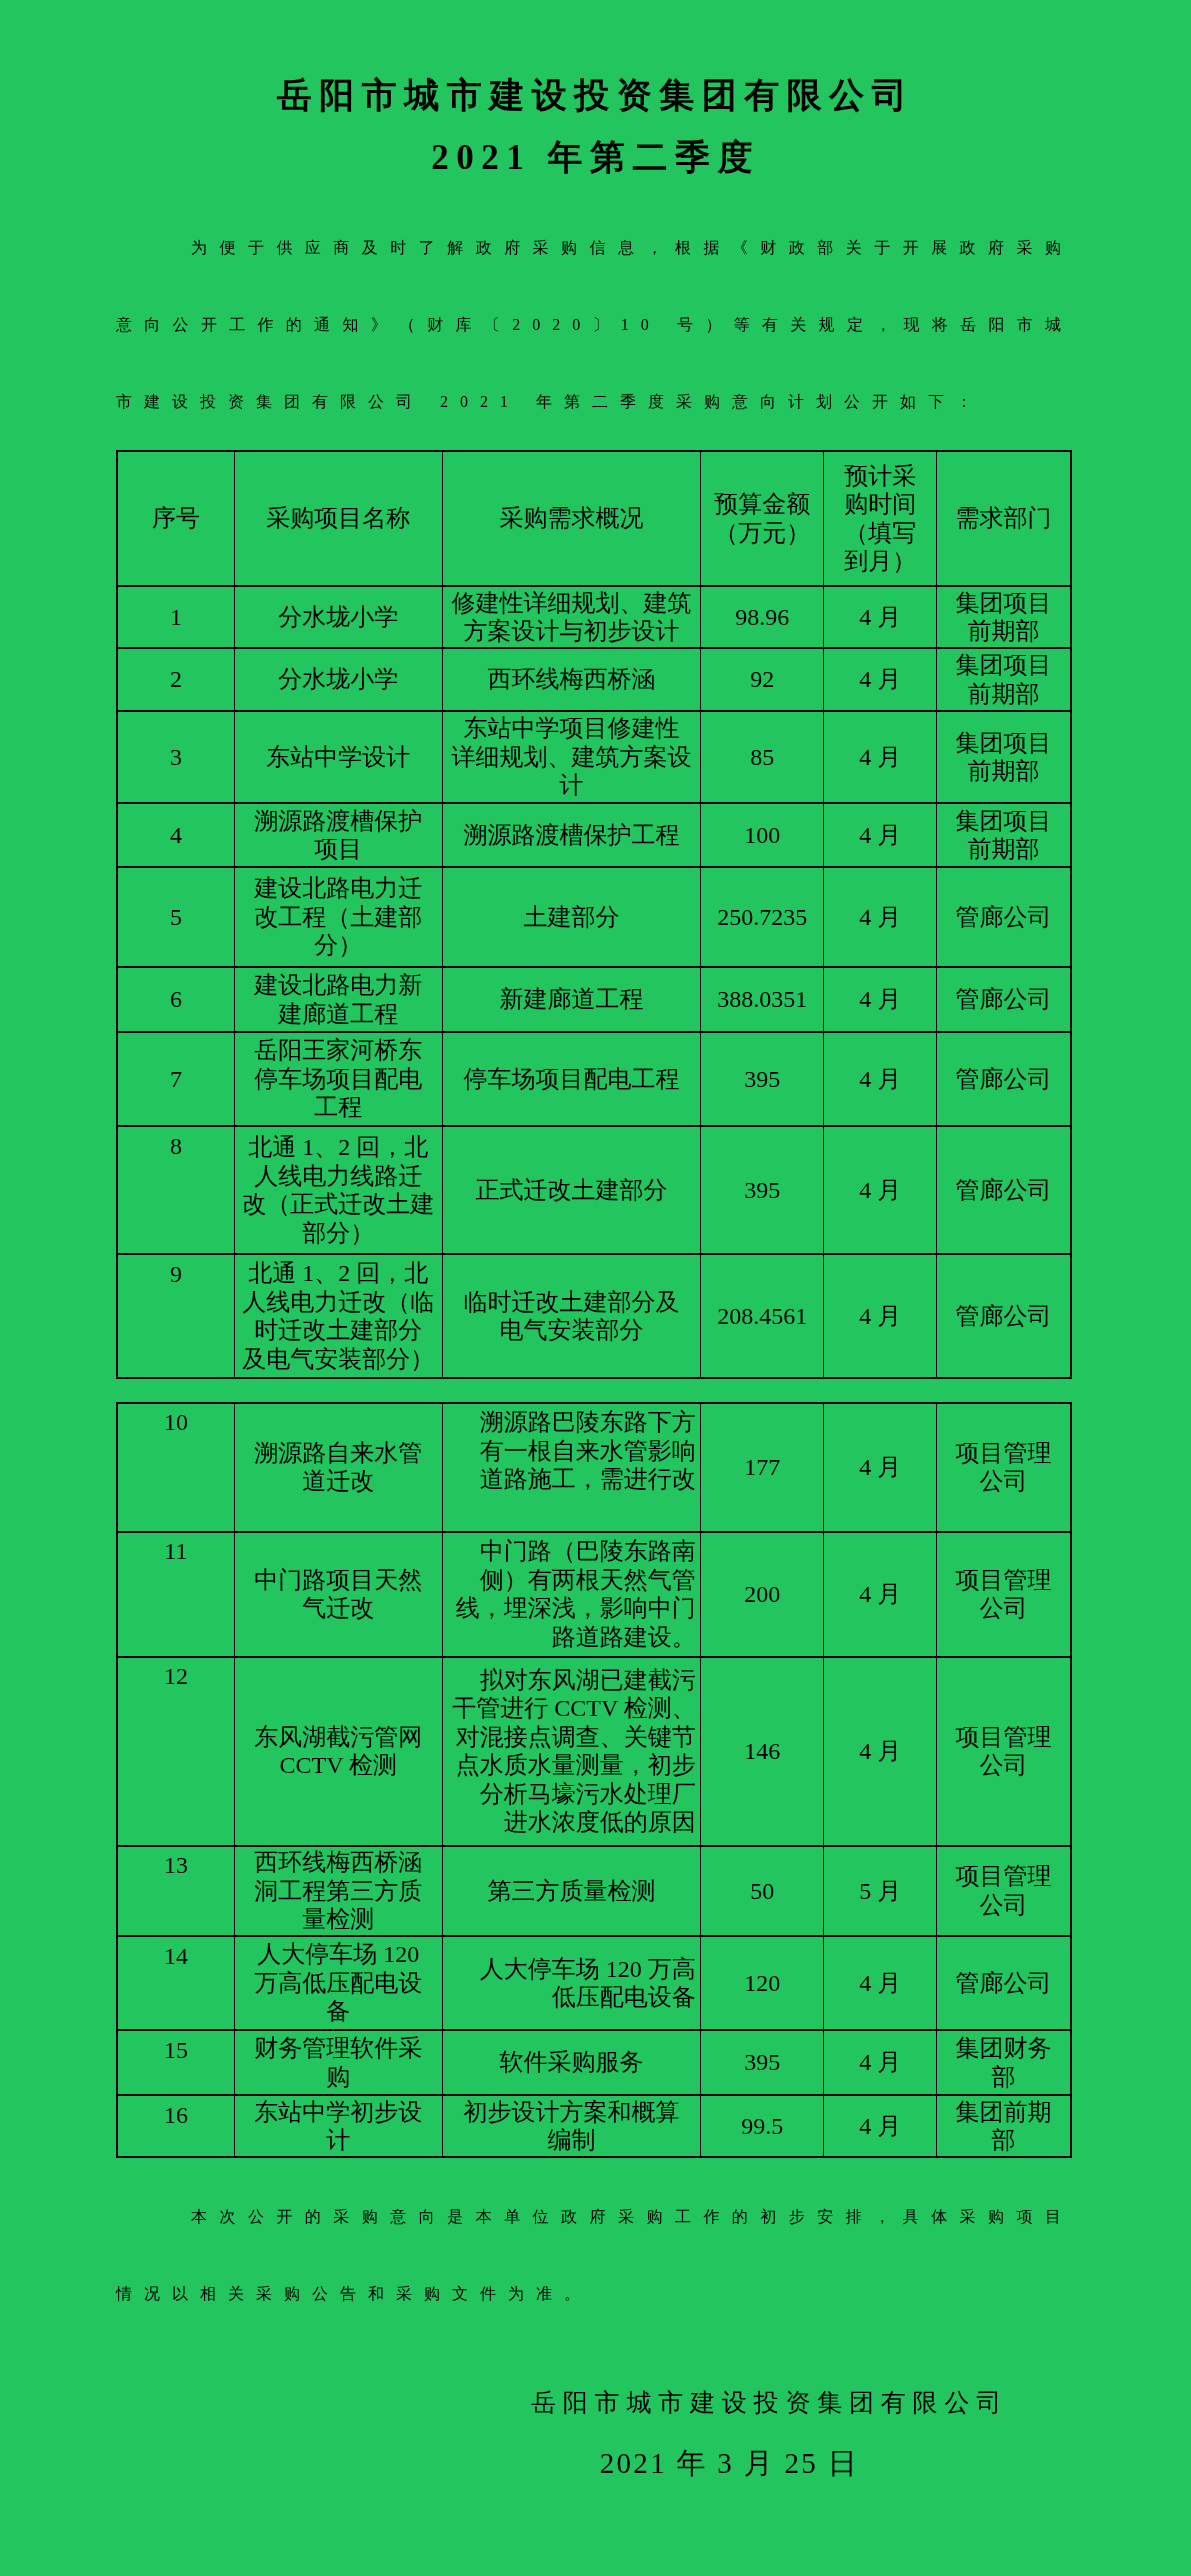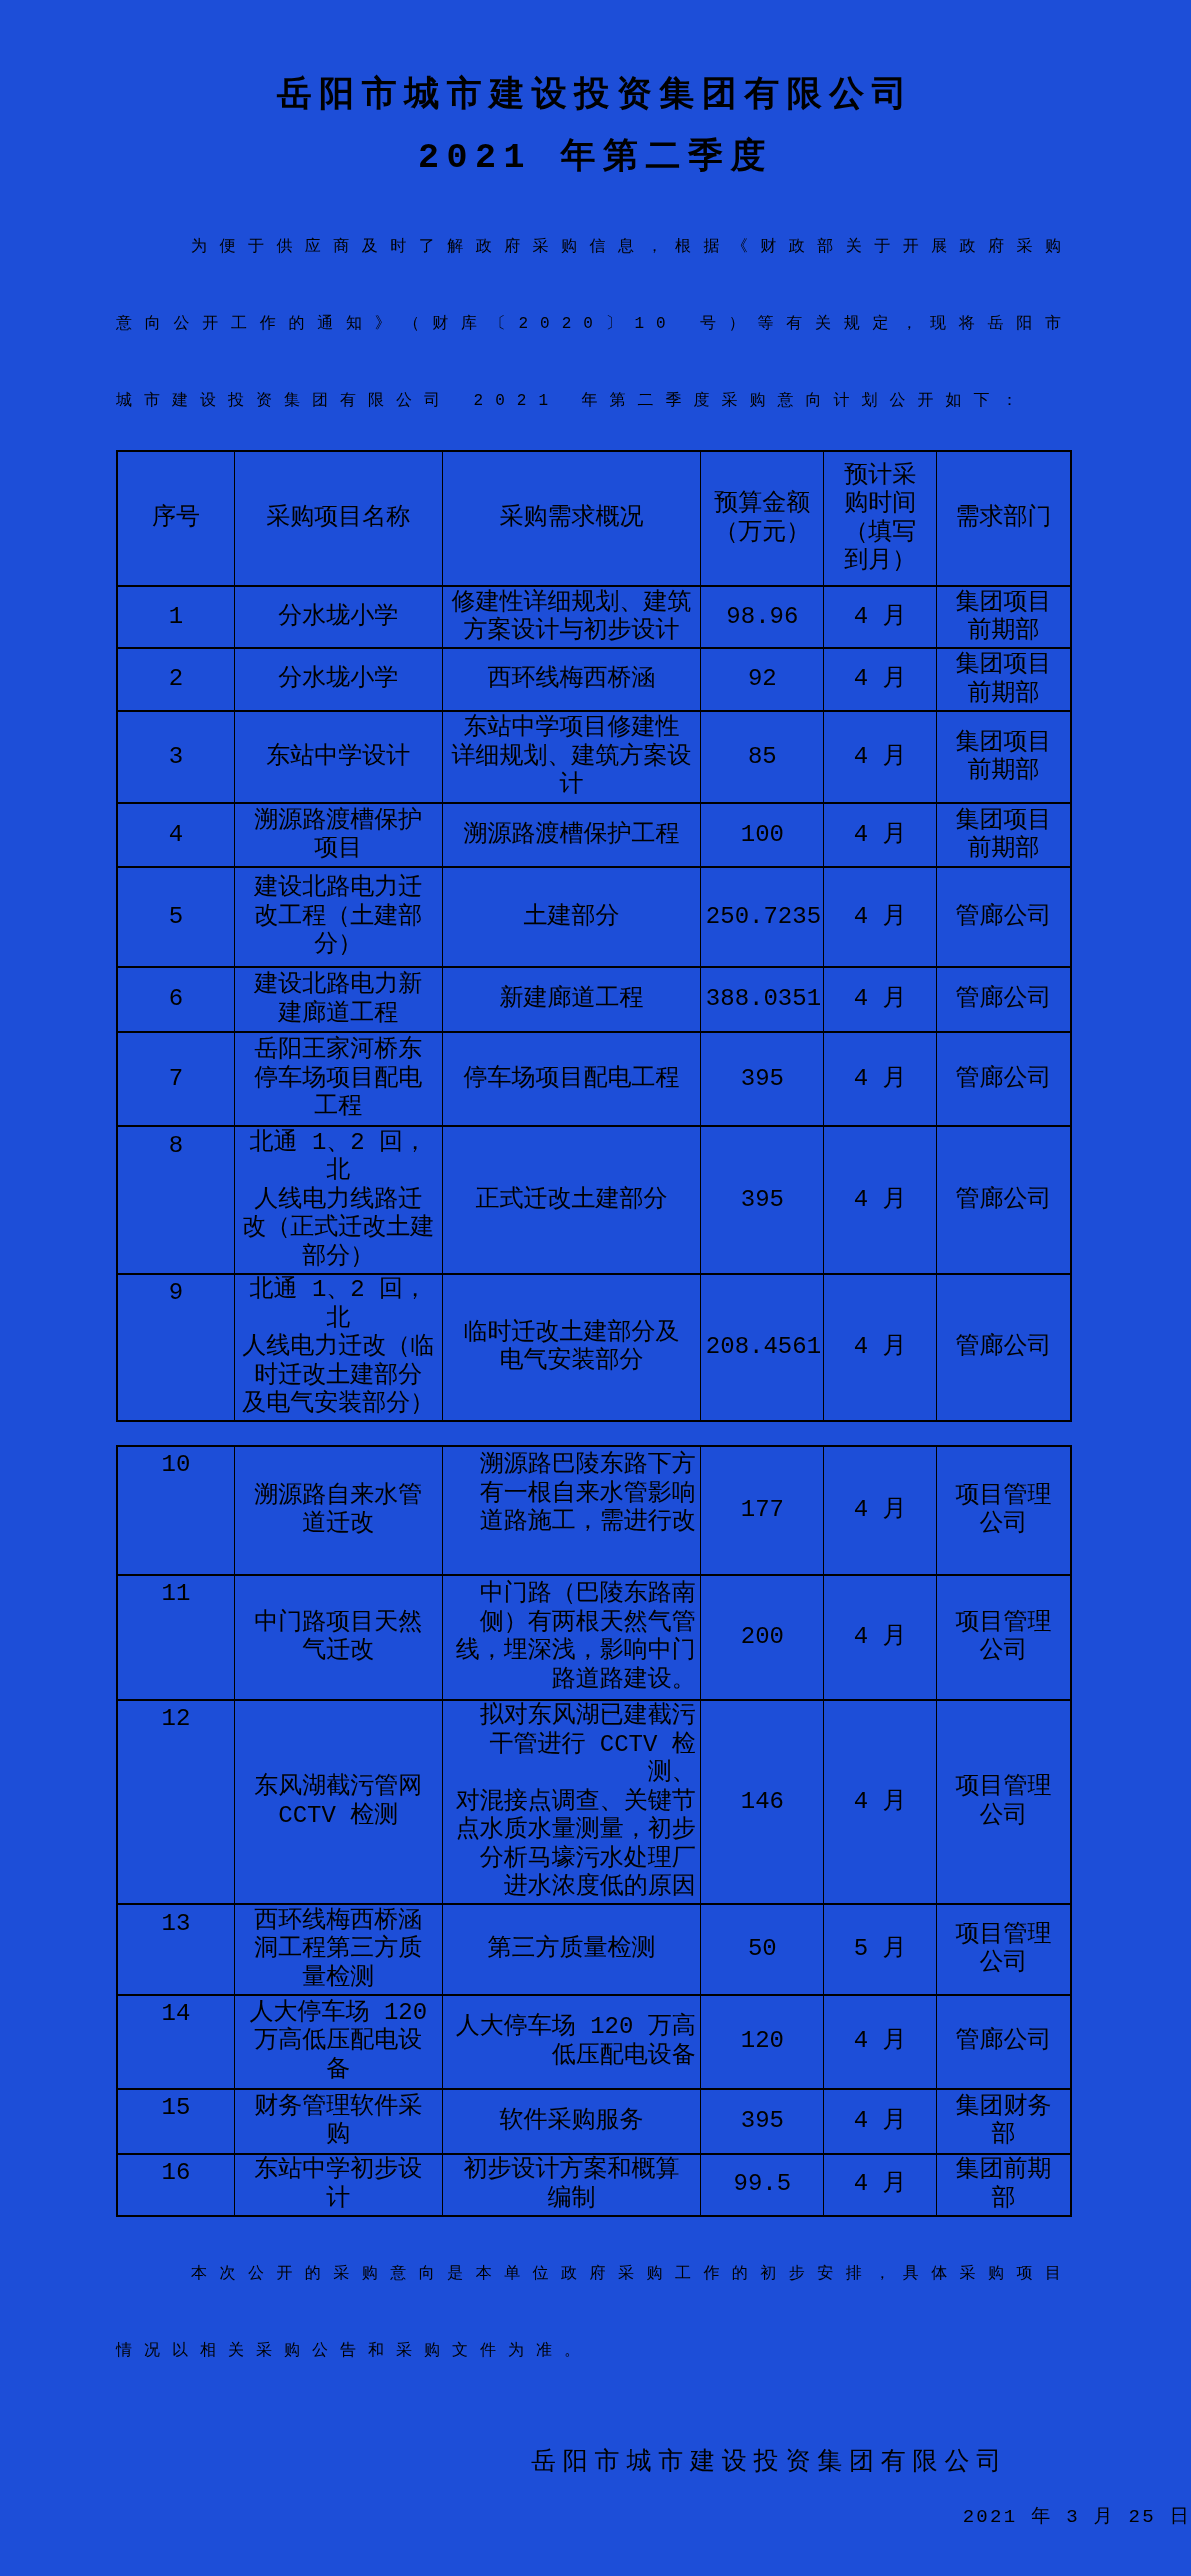--- a/index.html
+++ b/index.html
@@ -1,23 +1,23 @@
 <!DOCTYPE html>
 <html style="font-size:12px"><head>
 <meta charset="utf-8">
 <style>
   html, body { margin: 0; padding: 0; background: #e8e8e8; }
   .page {
     position: relative;
     width: 1191px;
     height: 2576px;
     margin: 0 auto;
-    background: #1d4ed8;
+    background: #22c55e;
     color: #000000;
-    font-family: Liberation Mono, monospace;
+    font-family: Liberation Serif, serif;
     overflow: hidden;
   }
   .doc-title {
     padding-top: 65px;
     text-align: center;
     font-size: 35px;
     font-weight: bold;
     line-height: 62px;
     letter-spacing: 7.5px;
   }
@@ -78,23 +78,24 @@
   .doc-table td.v-top { vertical-align: top; padding-top: 4.5px; }
   .signature {
     margin-top: 54px;
     font-size: 25px;
     letter-spacing: 6.8px;
     text-align: right;
     padding-right: 183px;
   }
   .sign-date {
     margin-top: 25.5px;
-    font-size: 19px;
+    font-size: 29px;
     letter-spacing: 2.3px;
     text-align: right;
+    padding-right: 332px;
   }
 </style>
 </head>
 <body>
 
 <div class="page">
 
   <div class="doc-title">
     <div>岳阳市城市建设投资集团有限公司</div>
     <div>2021 年第二季度</div>

